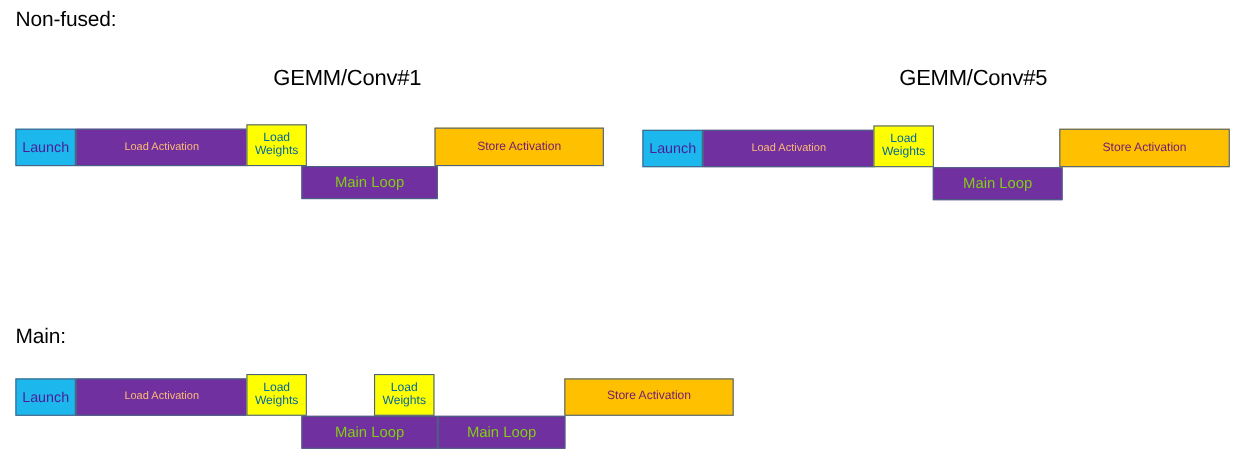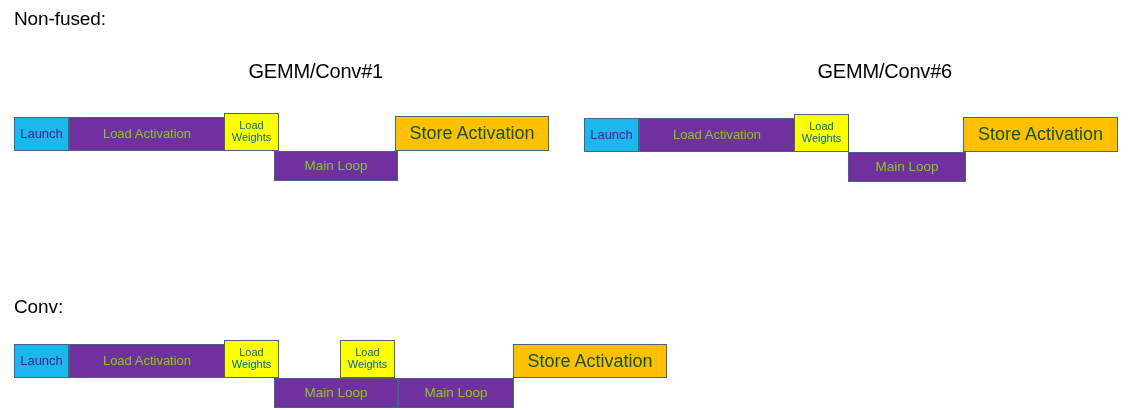--- a/index.html
+++ b/index.html
@@ -47,24 +47,24 @@
     text-align: center;
     overflow: hidden;
     line-height: 1.05;
   }
   .bar-label {
     display: block;
     padding: 0 2px;
     white-space: pre-line;
   }
   .bar.launch   { background: #1CB7EC; color: #4c1d95; font-size: 13px; }
-  .bar.load-act { background: #7030A0; color: #84cc16; font-size: 13px; }
+  .bar.load-act { background: #7030A0; color: #fdba74; font-size: 10px; }
   .bar.load-w   { background: #FFFF00; color: #0369a1; font-size: 11px; }
   .bar.main-loop{ background: #7030A0; color: #84cc16; font-size: 13.5px; }
-  .bar.store-act{ background: #FFC000; color: #14532d; font-size: 18px; }
+  .bar.store-act{ background: #FFC000; color: #701a75; font-size: 11px; }
 </style>
 </head>
 <body>
 
 <div class="canvas" id="canvas">
     <div class="section-label" style="left: 14px; top: 8px;">Non-fused:</div>
     <div class="kernel-title" style="left: 183px; top: 60px; width: 200px;">GEMM/Conv#1</div>
     <div class="bar launch" style="left: 14px; top: 117px; width: 55px; height: 34px; background: rgb(28, 183, 236);">
       <span class="bar-label">Launch</span>
     </div>
@@ -74,38 +74,38 @@
     <div class="bar load-w" style="left: 224px; top: 113px; width: 55px; height: 38px; background: rgb(255, 255, 0);">
       <span class="bar-label">Load
 Weights</span>
     </div>
     <div class="bar main-loop" style="left: 274px; top: 151px; width: 124px; height: 30px; background: rgb(112, 48, 160);">
       <span class="bar-label">Main Loop</span>
     </div>
     <div class="bar store-act" style="left: 395px; top: 116px; width: 154px; height: 35px; background: rgb(255, 192, 0);">
       <span class="bar-label">Store Activation</span>
     </div>
-    <div class="kernel-title" style="left: 752px; top: 60px; width: 200px;">GEMM/Conv#6</div>
+    <div class="kernel-title" style="left: 752px; top: 60px; width: 200px;">GEMM/Conv#5</div>
     <div class="bar launch" style="left: 584px; top: 118px; width: 55px; height: 34px; background: rgb(28, 183, 236);">
       <span class="bar-label">Launch</span>
     </div>
     <div class="bar load-act" style="left: 639px; top: 118px; width: 156px; height: 34px; background: rgb(112, 48, 160);">
       <span class="bar-label">Load Activation</span>
     </div>
     <div class="bar load-w" style="left: 794px; top: 114px; width: 55px; height: 38px; background: rgb(255, 255, 0);">
       <span class="bar-label">Load
 Weights</span>
     </div>
     <div class="bar main-loop" style="left: 848px; top: 152px; width: 118px; height: 30px; background: rgb(112, 48, 160);">
       <span class="bar-label">Main Loop</span>
     </div>
     <div class="bar store-act" style="left: 963px; top: 117px; width: 155px; height: 35px; background: rgb(255, 192, 0);">
       <span class="bar-label">Store Activation</span>
     </div>
-    <div class="section-label" style="left: 14px; top: 296px;">Conv:</div>
+    <div class="section-label" style="left: 14px; top: 296px;">Main:</div>
     <div class="bar launch" style="left: 14px; top: 344px; width: 55px; height: 34px; background: rgb(28, 183, 236);">
       <span class="bar-label">Launch</span>
     </div>
     <div class="bar load-act" style="left: 69px; top: 344px; width: 156px; height: 34px; background: rgb(112, 48, 160);">
       <span class="bar-label">Load Activation</span>
     </div>
     <div class="bar load-w" style="left: 224px; top: 340px; width: 55px; height: 38px; background: rgb(255, 255, 0);">
       <span class="bar-label">Load
 Weights</span>
     </div>

